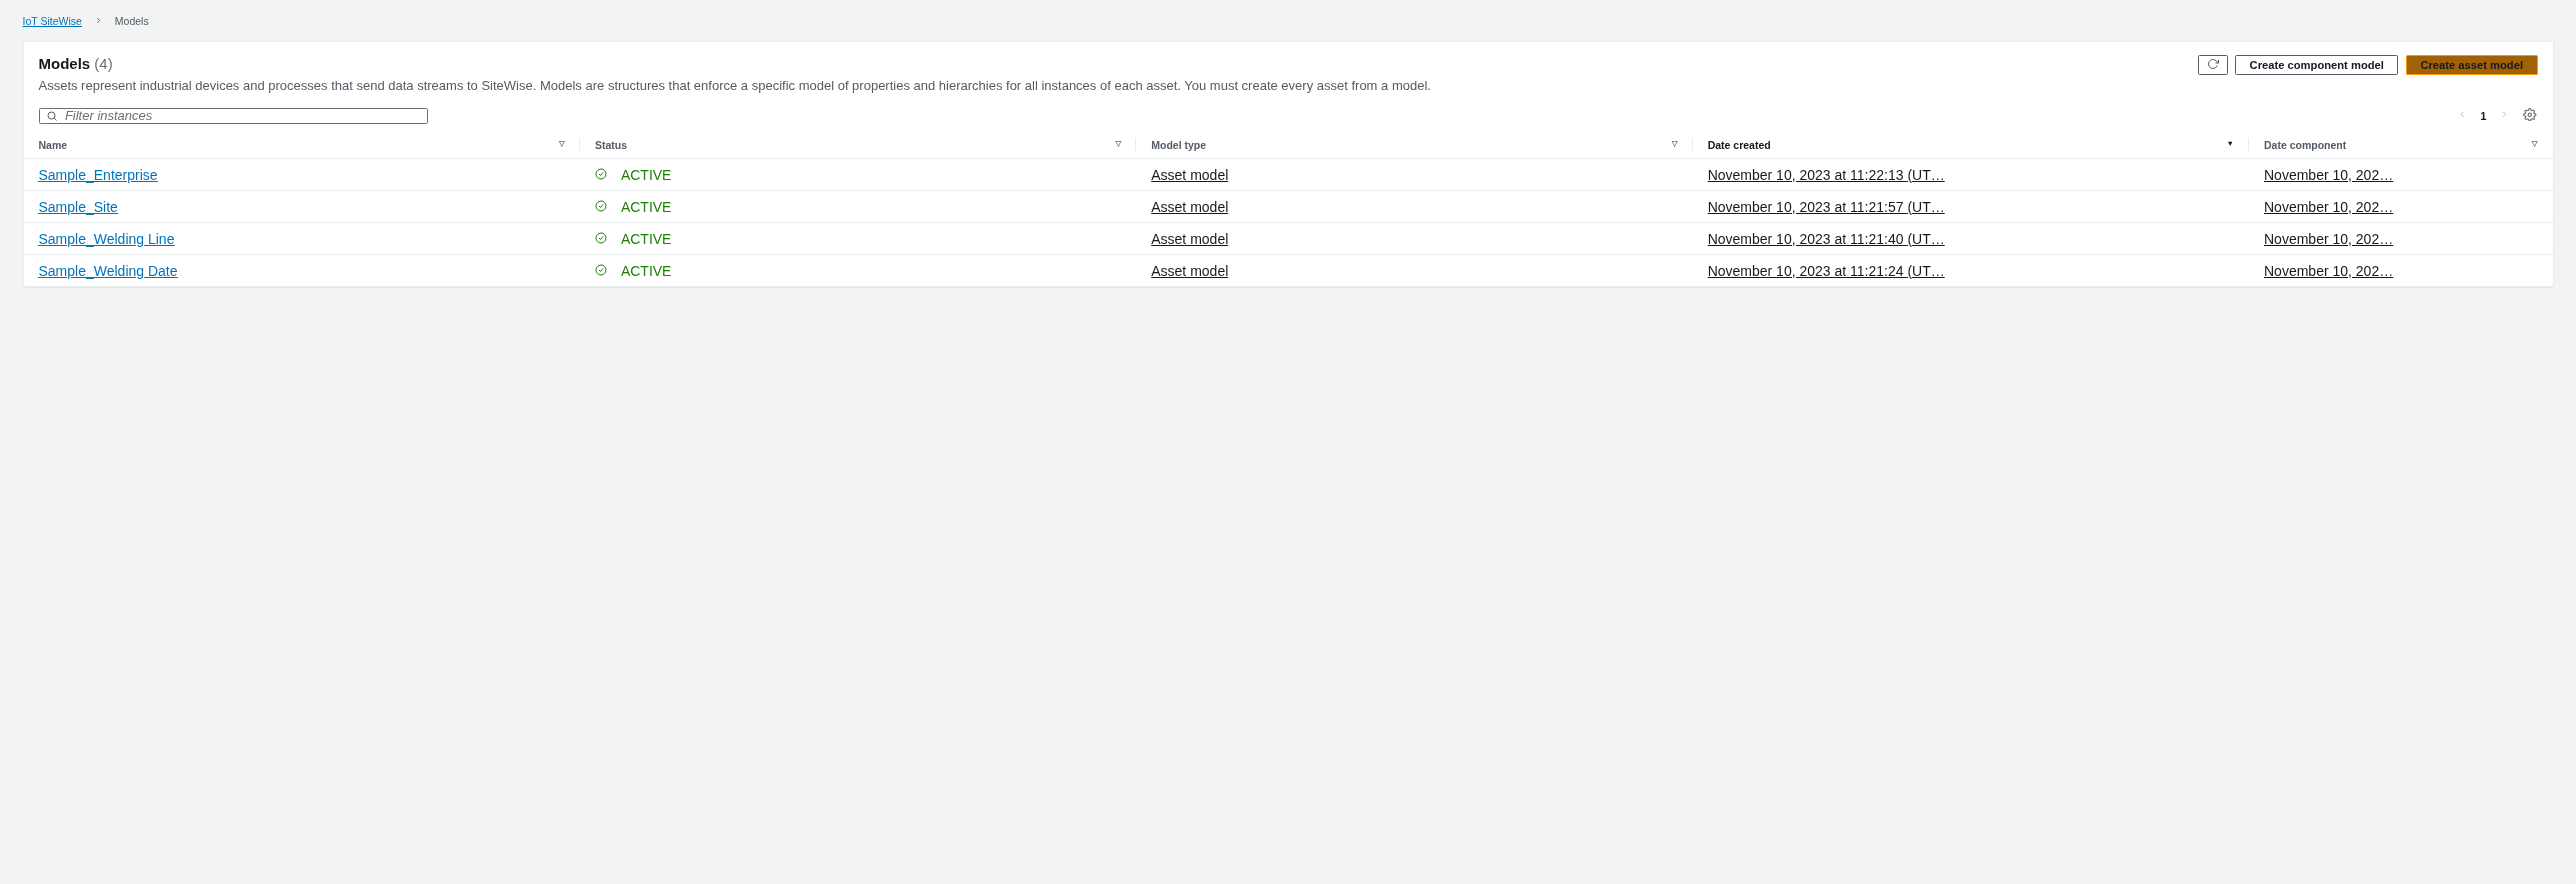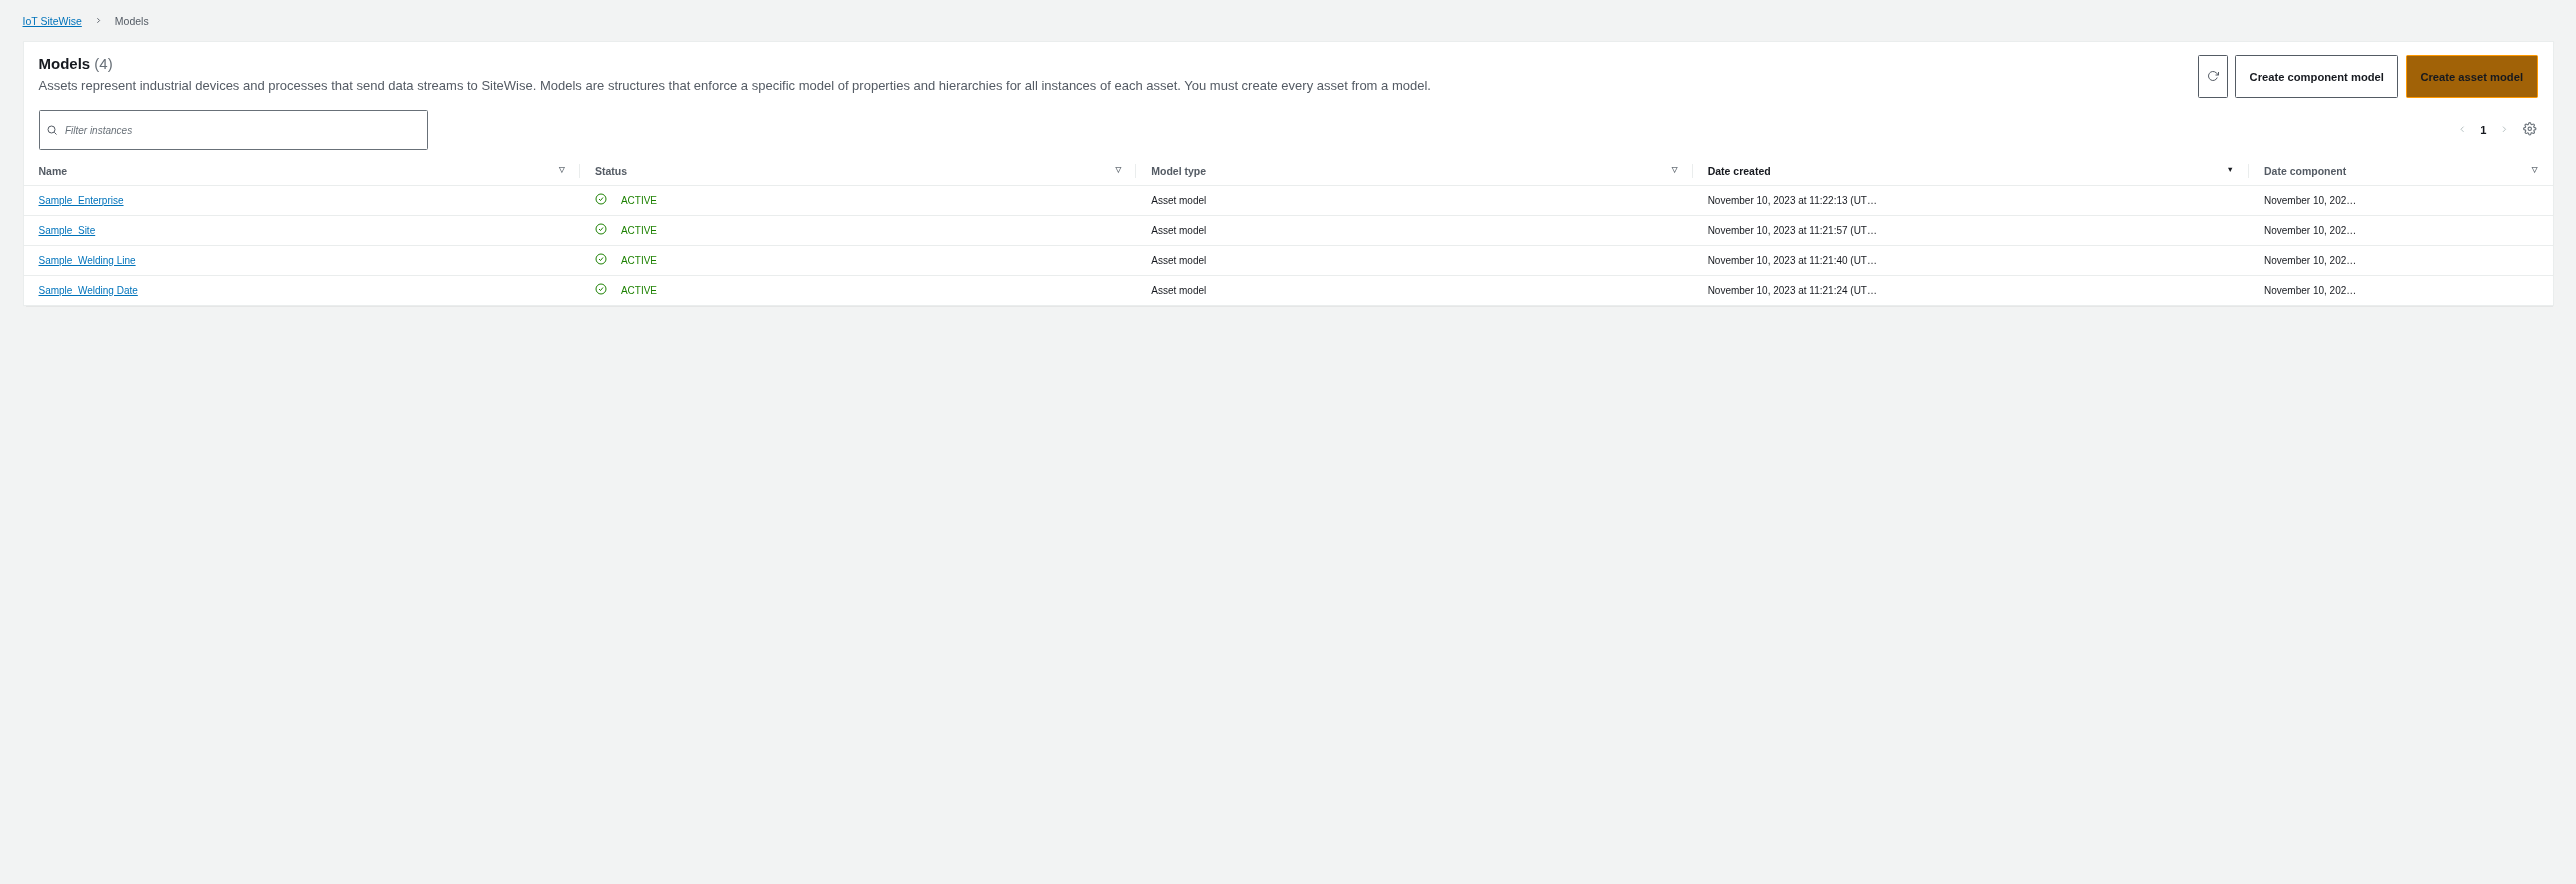--- a/index.html
+++ b/index.html
@@ -52,21 +52,21 @@
   background: #fff;
   border-radius: 1.5px;
   padding: 4.5px 13.5px;
   font-size: 11.2px;
   font-weight: 700;
   color: #16191f;
   cursor: pointer;
   display: inline-flex;
   align-items: center;
   justify-content: center;
-  height: 43px;
+  height: 20px;
 }
 .btn-icon { padding: 4.5px 7.5px; width: 30px; }
 .btn-primary {
   background: #a16207;
   border-color: #ff9900;
   color: #16191f;
 }
 .btn svg { width: 12px; height: 12px; stroke: #545b64; fill: none; stroke-width: 2; }
 
 .toolbar {
@@ -83,25 +83,25 @@
 .search-wrap svg {
   position: absolute;
   left: 7.5px;
   top: 50%;
   transform: translateY(-50%);
   width: 12px; height: 12px;
   stroke: #545b64; fill: none; stroke-width: 2;
 }
 .search-wrap input {
   width: 100%;
-  height: 40px;
+  height: 16px;
   border: 0.7px solid #687078;
   border-radius: 1.5px;
   padding: 3px 7.5px 3px 25.4px;
-  font-size: 10px;
+  font-size: 13px;
   font-style: italic;
   color: #16191f;
 }
 .search-wrap input::placeholder { color: #687078; font-style: italic; }
 
 .pager { display: flex; align-items: center; gap: 10.5px; }
 .pager .pg-btn {
   display: inline-flex;
   align-items: center;
   justify-content: center;
@@ -138,25 +138,26 @@
 thead th:not(:last-child)::after {
   content: "";
   position: absolute;
   right: 0; top: 25%;
   height: 50%;
   border-right: 0.7px solid #eaeded;
 }
 tbody td {
   padding: 7.5px 15px;
   border-bottom: 0.7px solid #eaeded;
-  font-size: 10px;
+  font-size: 14px;
   color: #16191f;
   white-space: nowrap;
   overflow: hidden;
   text-overflow: ellipsis;
+  text-decoration: underline;
 }
 tbody tr:last-child td { border-bottom: none; }
 .link { color: #0073bb; text-decoration: underline; cursor: pointer; }
 .status {
   display: inline-flex;
   align-items: center;
   gap: 14px;
   color: #1d8102;
   font-weight: 400;
 }

